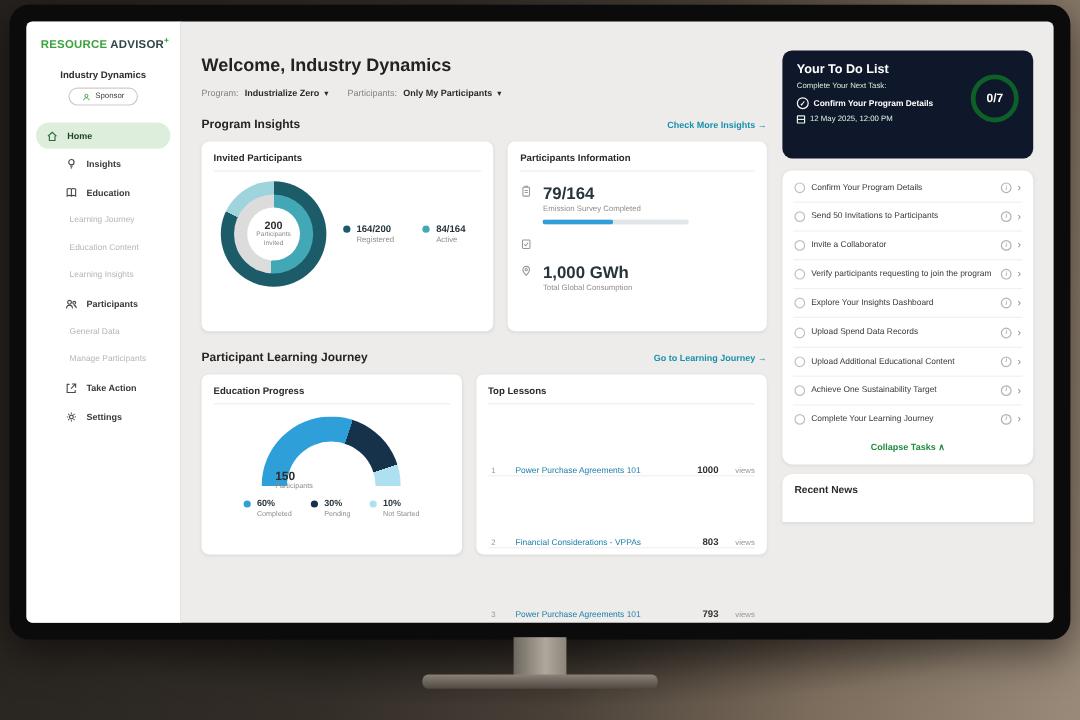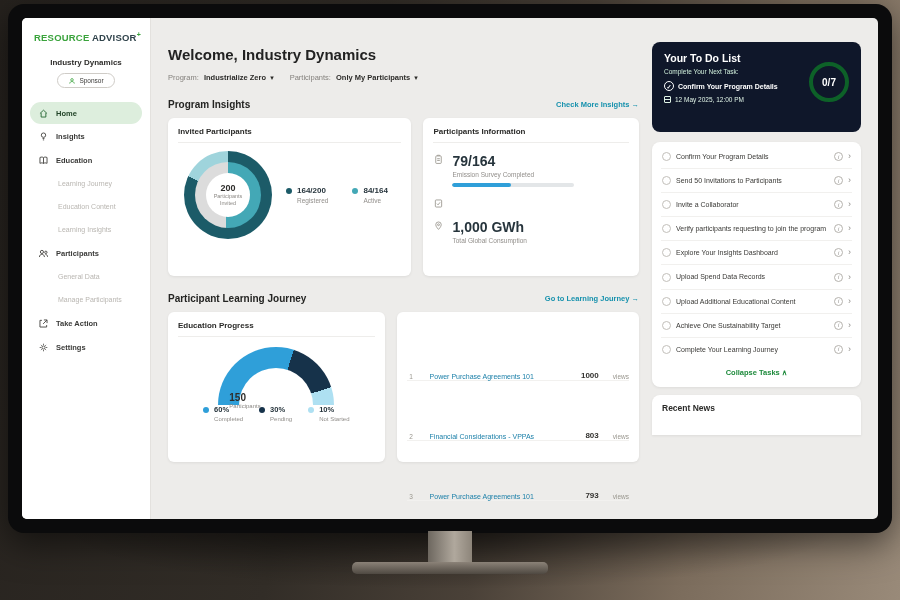--- a/index.html
+++ b/index.html
@@ -17,21 +17,21 @@
 
   
   .sidebar { position:absolute; left:0; top:0; width:129px; height:100%; background:#fff; border-right:1px solid #e3e1de; }
   .brand { padding:13px 0 0 12px; font-size:9.5px; font-weight:bold; letter-spacing:.2px; }
   .brand .b-green { color:#3aa33c; }
   .brand .b-dark { color:#31444c; }
   .brand sup { color:#3aa33c; font-size:7px; }
   .org-name { text-align:center; font-weight:bold; font-size:8px; margin-top:15px; color:#2e2d2b; }
   .badge { display:flex; align-items:center; gap:3px; margin:6px auto 0; width:58px; height:15px; justify-content:center; border:1px solid #cfccc7; border-radius:8px; font-size:6.5px; color:#3c3b39; background:#fff; }
   .nav { margin-top:14px; }
-  .nav-item { display:flex; align-items:center; gap:7px; height:24px; padding-left:16px; font-size:7.5px; font-weight:bold; color:#3a3a38; cursor:pointer; }
+  .nav-item { display:flex; align-items:center; gap:7px; height:24px; padding-left:32px; font-size:7.5px; font-weight:bold; color:#3a3a38; cursor:pointer; }
   .nav-item svg { width:11px; height:11px; color:#4b4a47; flex:0 0 auto; }
   .nav-item.active { background:#ddeedd; border-radius:12px; margin:0 8px; padding-left:8px; height:22px; color:#214327; }
   .nav-item.active svg { color:#2c6b38; }
   .nav-sub { height:23px; display:flex; align-items:center; padding-left:36px; font-size:7px; color:#b9b6b1; cursor:pointer; }
 
   
   .main { position:absolute; left:129px; top:0; width:501px; height:100%; padding:0 13px 0 17px; }
   h1.page-title { font-size:15px; font-weight:bold; margin-top:28px; color:#222; }
   .selectors { display:flex; align-items:center; gap:16px; margin-top:10px; font-size:7.5px; }
   .sel-label { color:#85827e; }
@@ -72,21 +72,21 @@
   .bar-fill { height:100%; border-radius:2px; width:0; }
 
   
   .gauge-wrap { position:relative; width:116px; margin:10px auto 0; }
   .gauge { position:relative; width:116px; height:58px; overflow:hidden; }
   .gauge-arc { position:absolute; left:0; top:0; width:116px; height:116px; border-radius:50%; }
   .gauge-hole { position:absolute; left:21px; top:21px; width:74px; height:74px; border-radius:50%; background:#fff; }
   .gauge-center { position:absolute; left:11px; bottom:-4px; width:100%; }
   .gauge-center .gc-val { font-size:10px; font-weight:bold; }
   .gauge-center .gc-lab { font-size:6px; color:#8d8a86; }
-  .gauge-legend { display:flex; justify-content:center; gap:16px; margin-top:0; }
+  .gauge-legend { display:flex; justify-content:center; gap:16px; margin-top:10px; }
   .gl-item .leg-line { font-size:7.5px; }
   .gl-item .leg-sub { font-size:6px; margin-left:11px; }
 
   
   .lesson-row { display:flex; align-items:flex-end; gap:14px; height:21px; border-bottom:1px solid #f2f1ef;margin-top:39px; }
   .lesson-row:last-child { border-bottom:none; }
   .l-rank { width:9px; font-size:6.5px; color:#9a978f; text-align:center; }
   .l-title { flex:1; font-size:7px; color:#1a7fa8; cursor:pointer; }
   .l-views { font-size:8px; font-weight:bold; color:#33322f; }
   .l-suffix { font-size:6.5px; color:#9a978f; }
@@ -319,20 +319,21 @@
             <div class="leg-line">
                   <span class="dot" style="background: rgb(174, 224, 242);"></span>
                   <span>10%</span>
                 </div>
             <div class="leg-sub">Not Started</div>
           </div>
         </div>
       </div>
 
       <div class="card card-lessons">
+        <div class="card-title">Top Lessons</div>
         <div class="lesson-row">
           <span class="l-rank">1</span>
           <span class="l-title">Power Purchase Agreements 101</span>
           <span class="l-views">1000</span>
           <span class="l-suffix">views</span>
         </div>
         <div class="lesson-row">
           <span class="l-rank">2</span>
           <span class="l-title">Financial Considerations - VPPAs</span>
           <span class="l-views">803</span>

